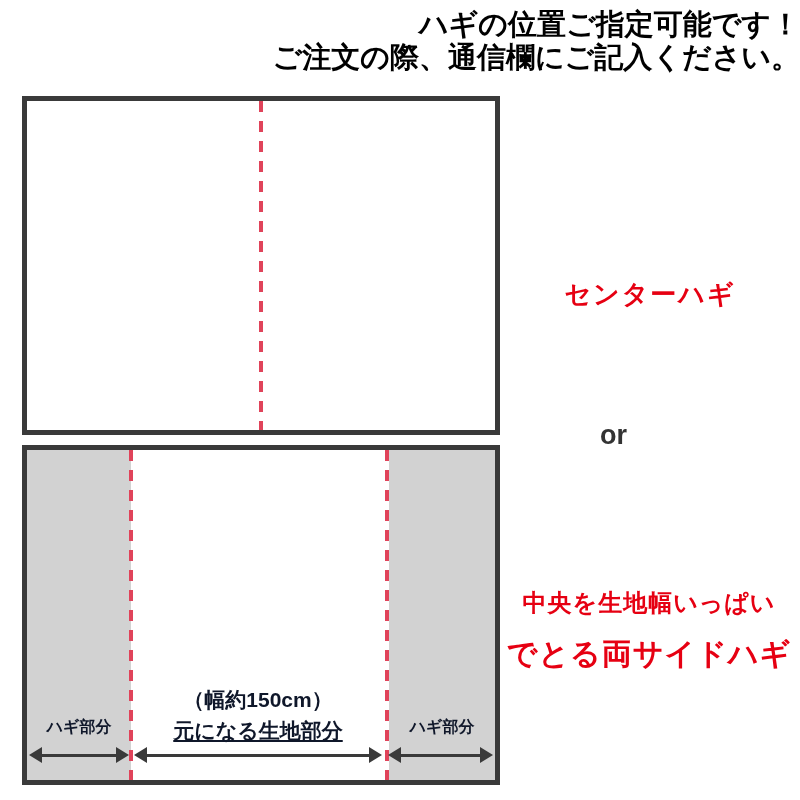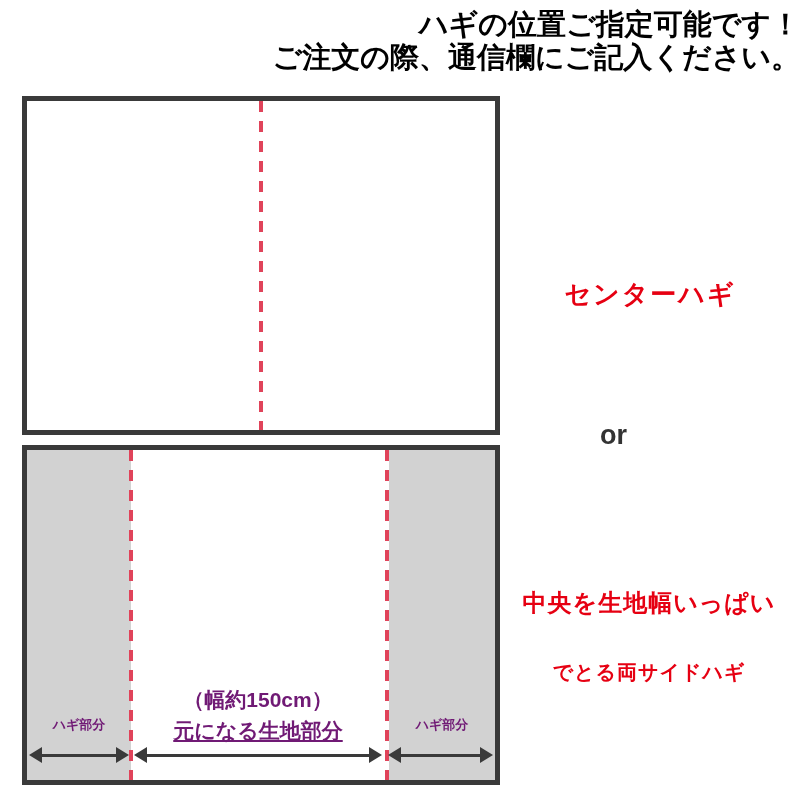--- a/index.html
+++ b/index.html
@@ -72,25 +72,25 @@
     background: var(--panel-gray);
   }
   .panel.panel-left  { left: 0;  width: 104px; }
   .panel.panel-right { right: 0; width: 106px; }
 
   
   .panel-label, .center-note, .center-label {
     position: absolute;
     text-align: center;
     font-weight: bold;
-    color: #701a75;
+    color: #0f172a;
     line-height: 1.2;
     white-space: nowrap;
   }
-  .panel-label { top: 267px; font-size: 13px; }
+  .panel-label { top: 267px; font-size: 16px; }
   .panel-label.left  { left: 0;  width: 104px; }
   .panel-label.right { right: 0; width: 106px; }
   .center-note  { left: 106px; width: 250px; top: 237px; font-size: 21px; }
   .center-label { left: 106px; width: 250px; top: 268px; font-size: 21px; text-decoration: underline; }
 
   
   .arrow { position: absolute; top: 297px; height: 16px; }
   .arrow .arrow-line {
     position: absolute;
     left: 9px;
@@ -121,21 +121,21 @@
   .label-red {
     position: absolute;
     color: var(--accent-red);
     font-weight: bold;
     text-align: center;
     white-space: nowrap;
     line-height: 1.2;
   }
   .center-seam-label { left: 510px; top: 251px; width: 280px; font-size: 26px; letter-spacing: 2px; margin-top: 28px; }
   .side-seam-label-1 { left: 498px; top: 589px; width: 302px; font-size: 24px; letter-spacing: 1px; }
-  .side-seam-label-2 { left: 498px; top: 636px; width: 302px; font-size: 20px; letter-spacing: 1px; margin-top: 24px; }
+  .side-seam-label-2 { left: 498px; top: 636px; width: 302px; font-size: 30px; letter-spacing: 1px; }
 
   
   .or-divider {
     position: absolute;
     left: 600px;
     top: 420px;
     width: 95px;
     text-align: left;
     font-size: 27px;
     font-weight: 600;

